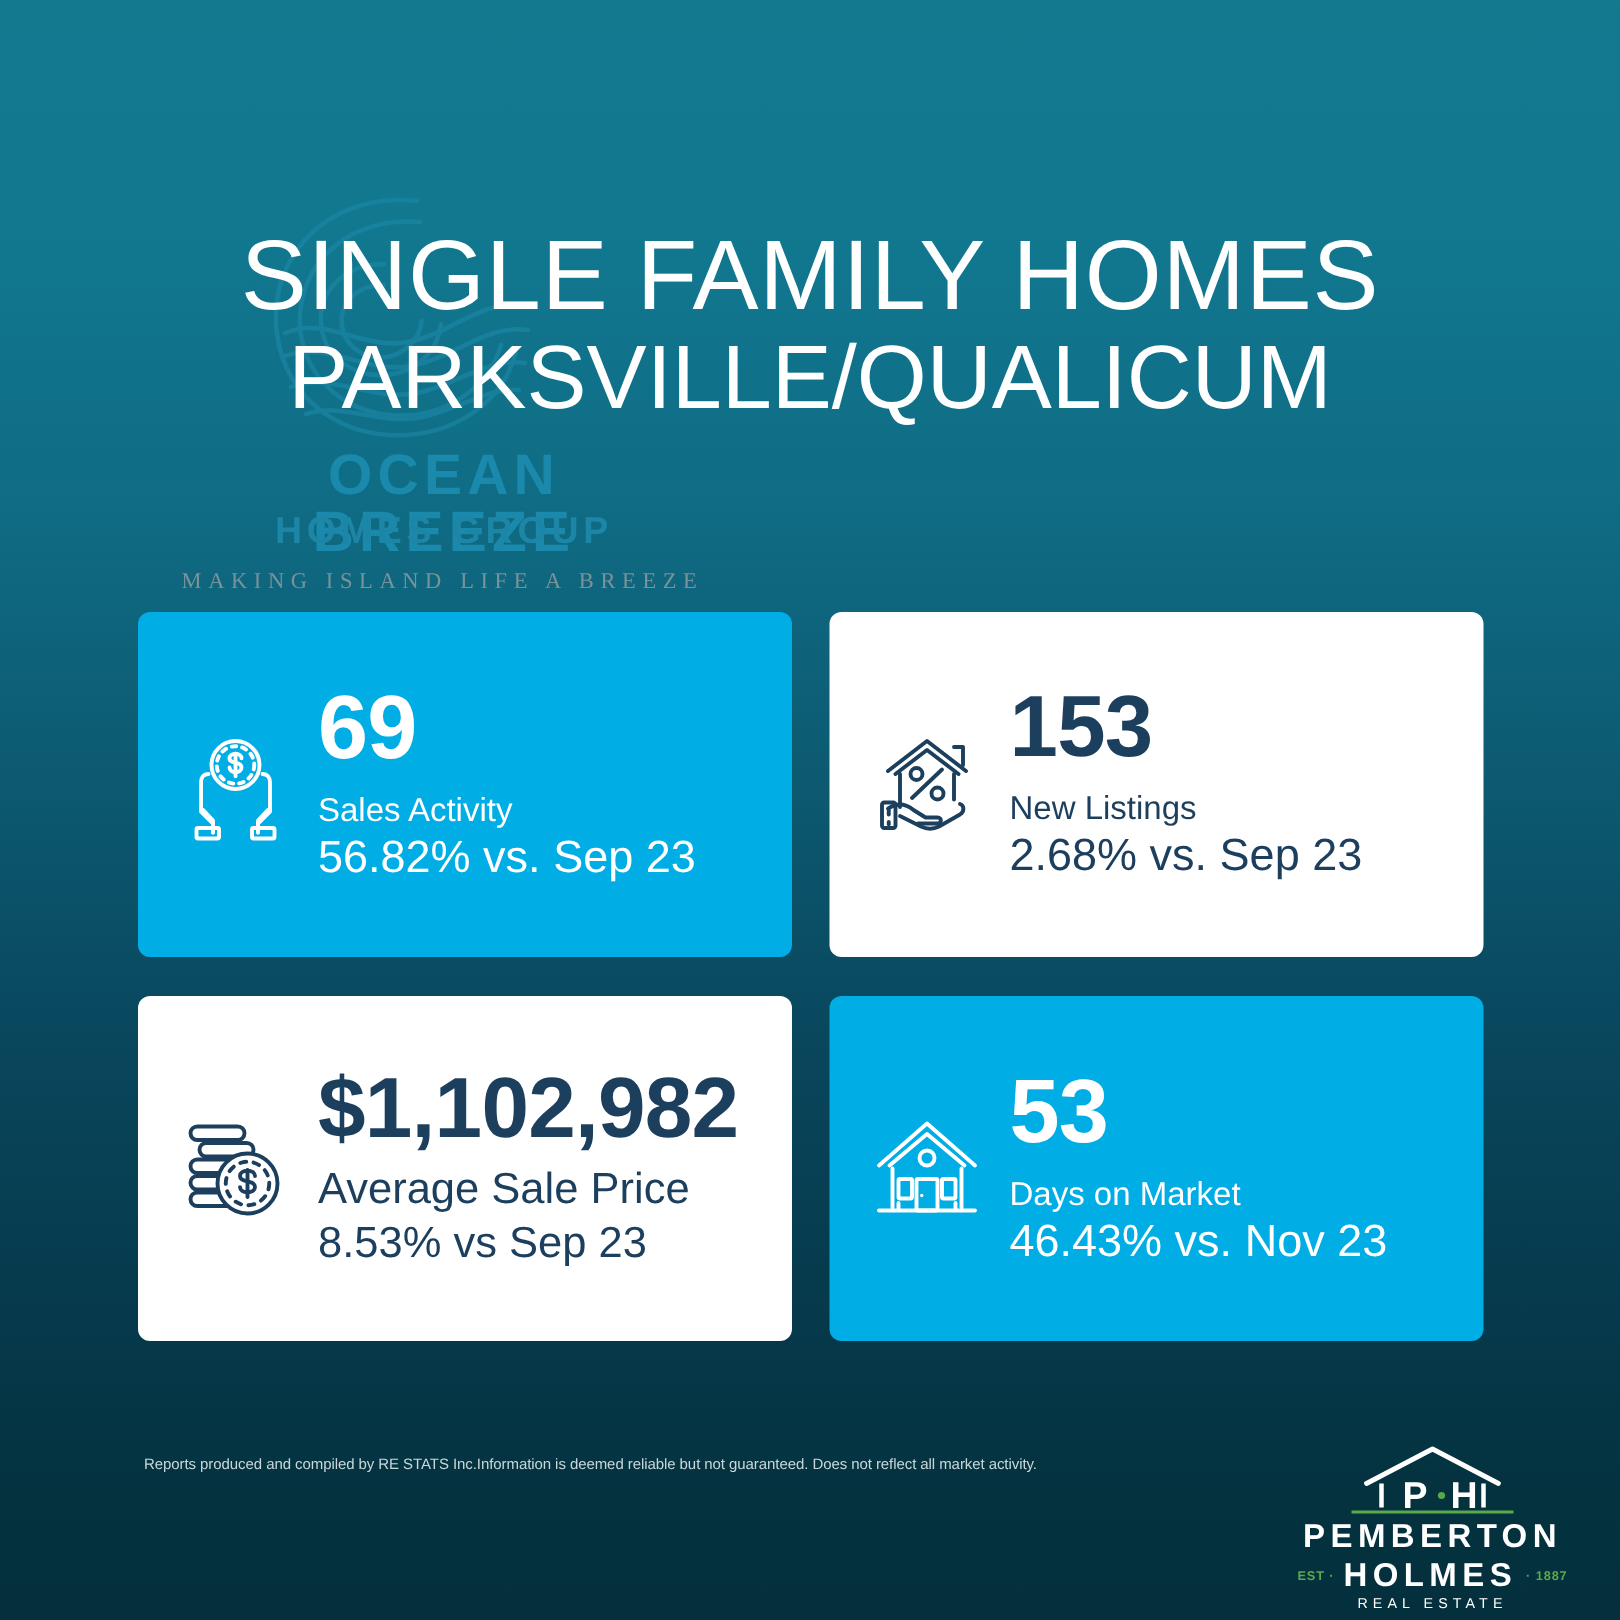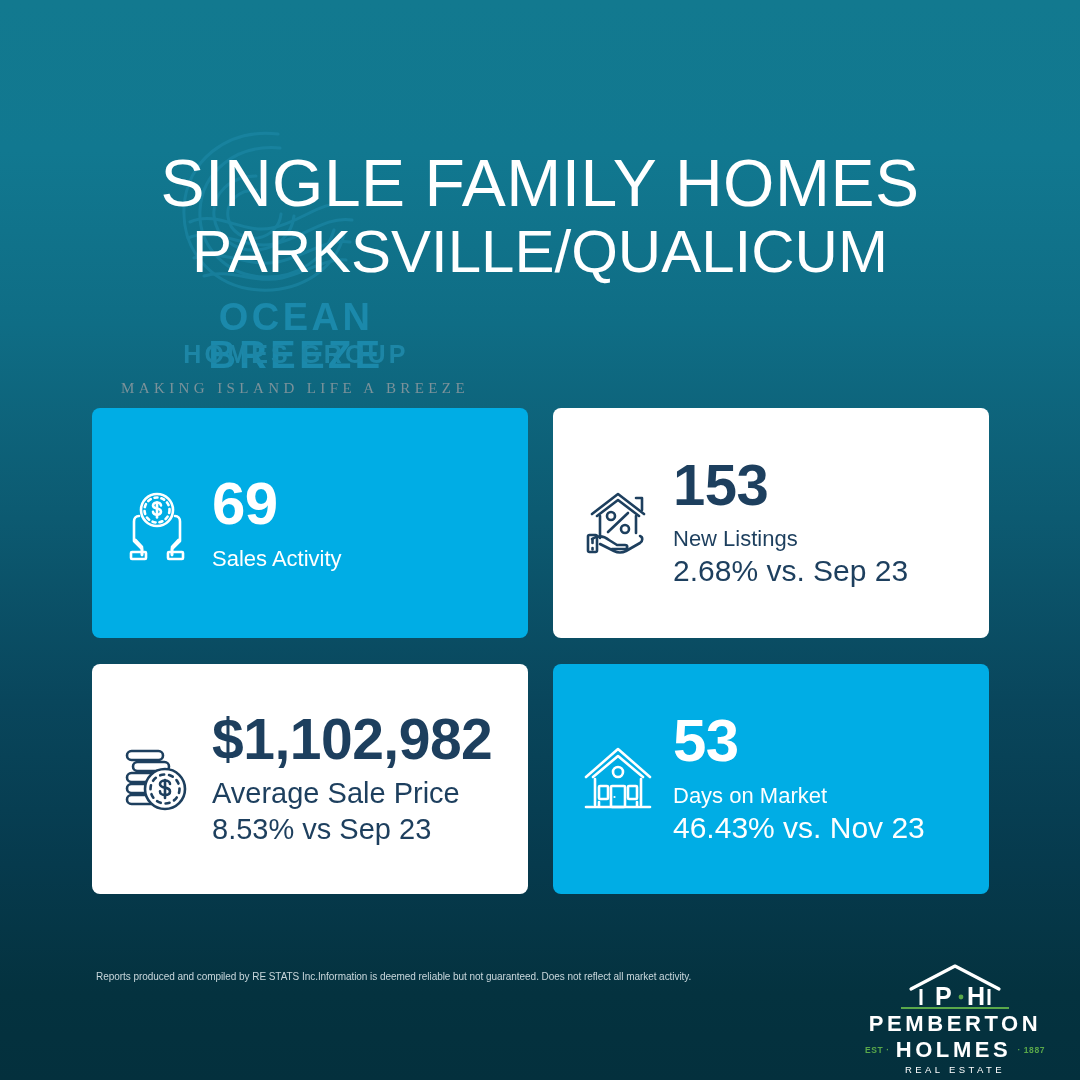--- a/index.html
+++ b/index.html
@@ -283,20 +283,21 @@
           <path d="M25 72 v-8 l-6.5-7"></path>
           <path d="M58 33 c3.2 0 5 2.4 5 5.4 V58 l-8 8 v6"></path>
           <path d="M55 72 v-8 l6.5-7"></path>
           <rect x="14" y="69" width="15" height="7" rx="1"></rect>
           <rect x="51" y="69" width="15" height="7" rx="1"></rect>
         </svg>
       </div>
       <div class="card-body">
         <div class="card-value">69</div>
         <div class="card-label">Sales Activity</div>
+        <div class="card-change">56.82% vs. Sep 23</div>
       </div>
     </div>
 
     <div class="card white">
       <div class="card-icon">
         <svg viewBox="0 0 80 80" width="80" height="80" fill="none" stroke="#1d3f5e" stroke-width="2.6" stroke-linecap="round" stroke-linejoin="round">
           <path d="M14 31 L40 11 L66 31"></path>
           <path d="M19 33 L40 17 L61 33"></path>
           <path d="M22 33 v22"></path>
           <path d="M58 33 v17"></path>

